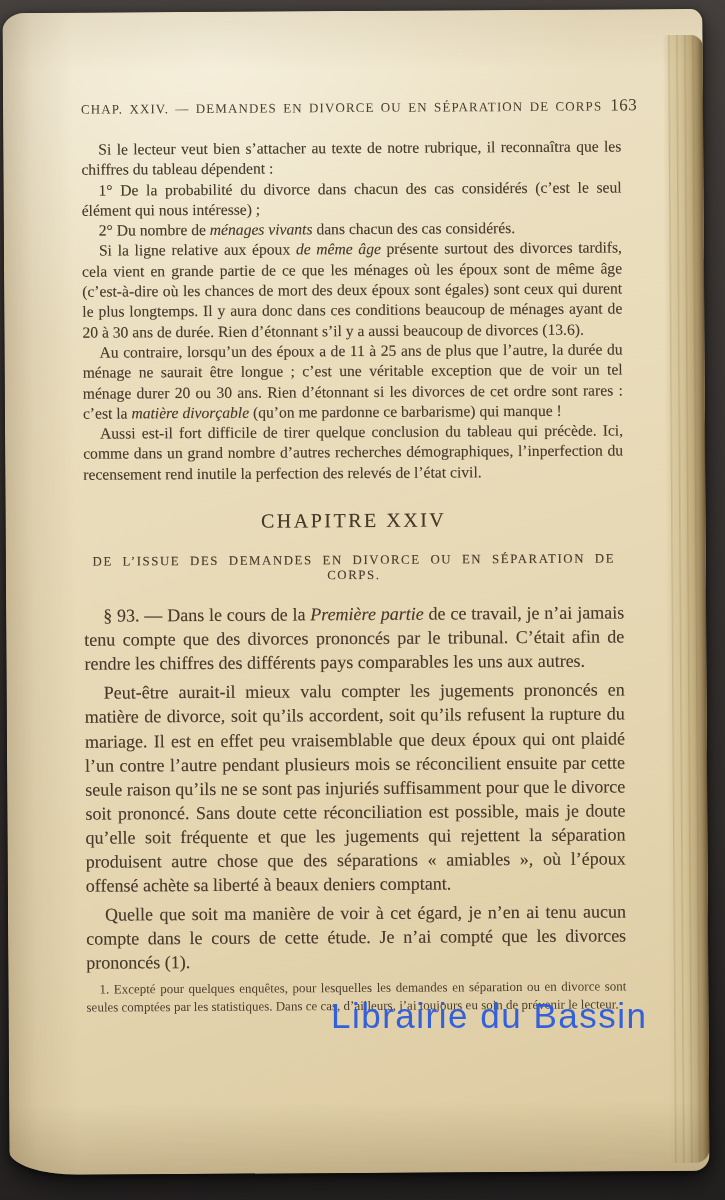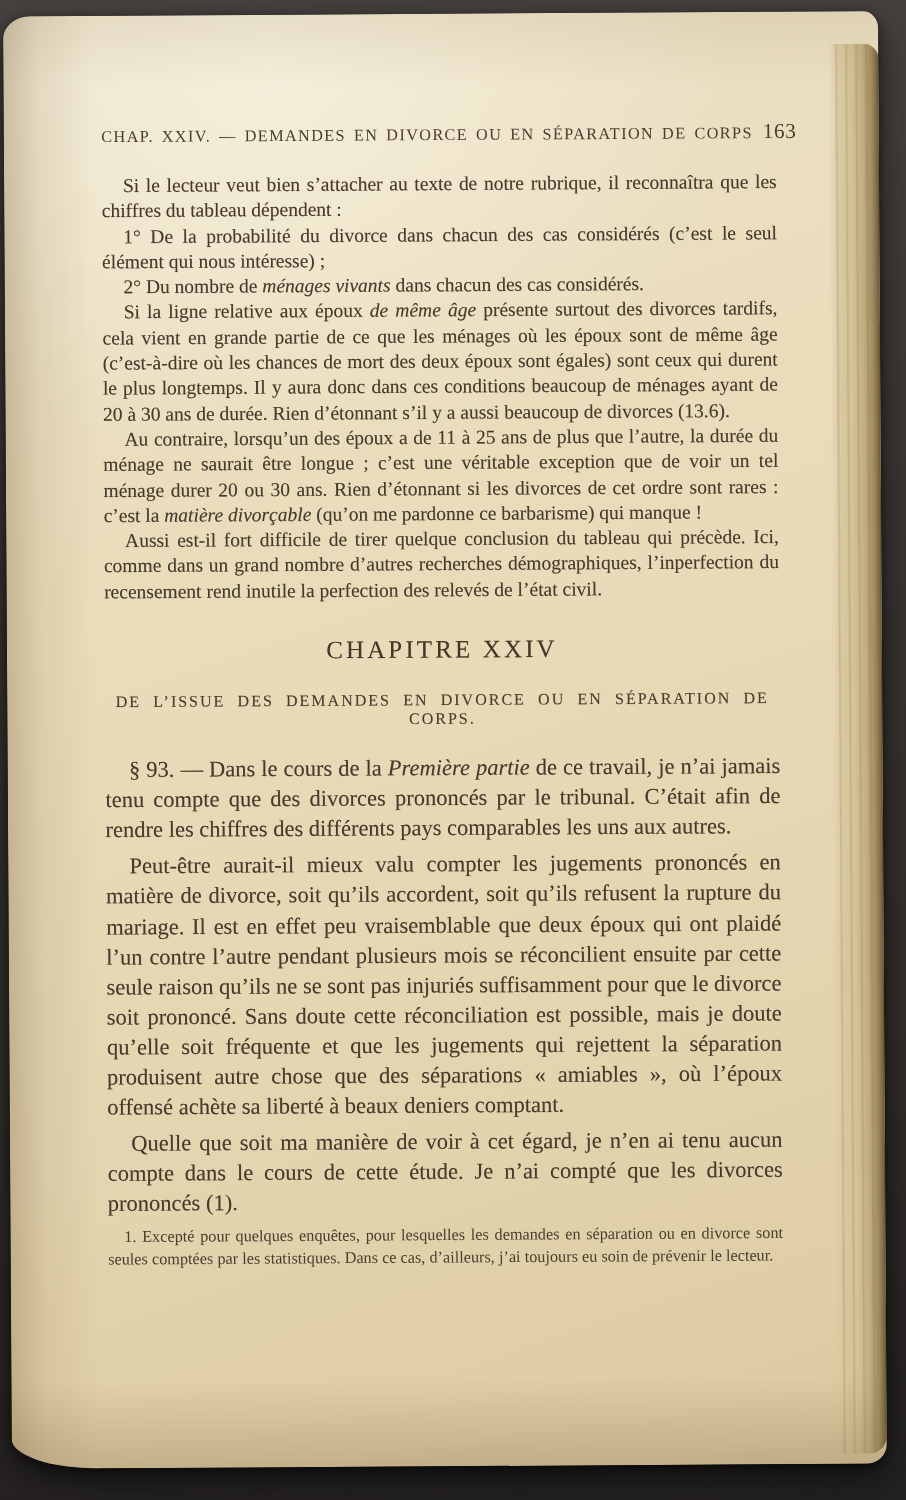--- a/index.html
+++ b/index.html
@@ -136,14 +136,15 @@
         <p><span>Quelle que soit ma manière de voir à cet égard, je n’en ai tenu aucun compte dans le cours de cette étude. Je n’ai compté que les divorces prononcés (1).</span></p>
       </div>
 
       <p class="footnote"><span>1. Excepté pour quelques enquêtes, pour lesquelles les demandes en séparation ou en divorce sont seules comptées par les statistiques. Dans ce cas, d’ailleurs, j’ai toujours eu soin de prévenir le lecteur.</span></p>
 
     </div>
 
     <div class="gutter-shadow"></div>
   </div>
 
+  <div class="watermark" style="color: rgb(42, 92, 223);">Librairie du Bassin</div>
 
 </div>
 
 </body></html>

